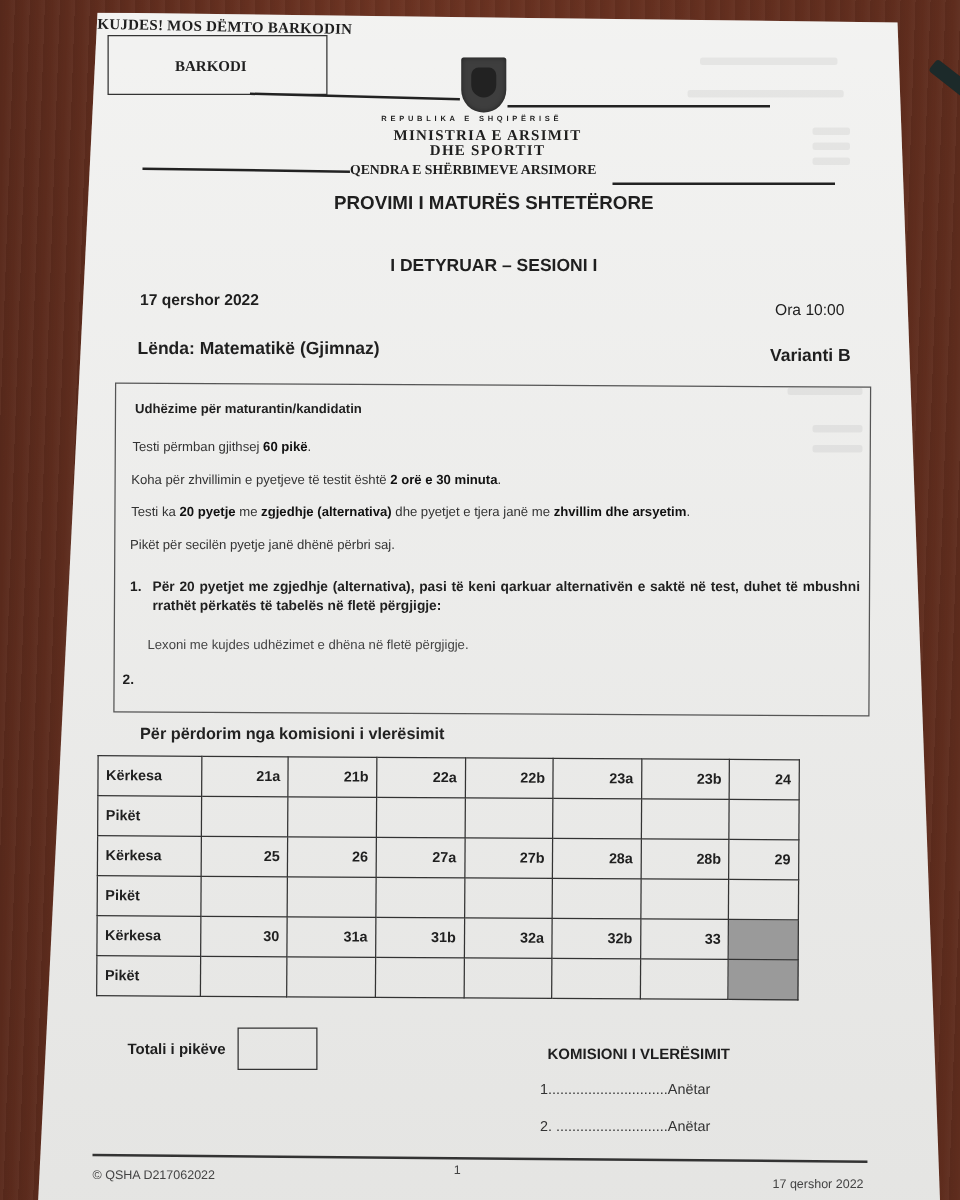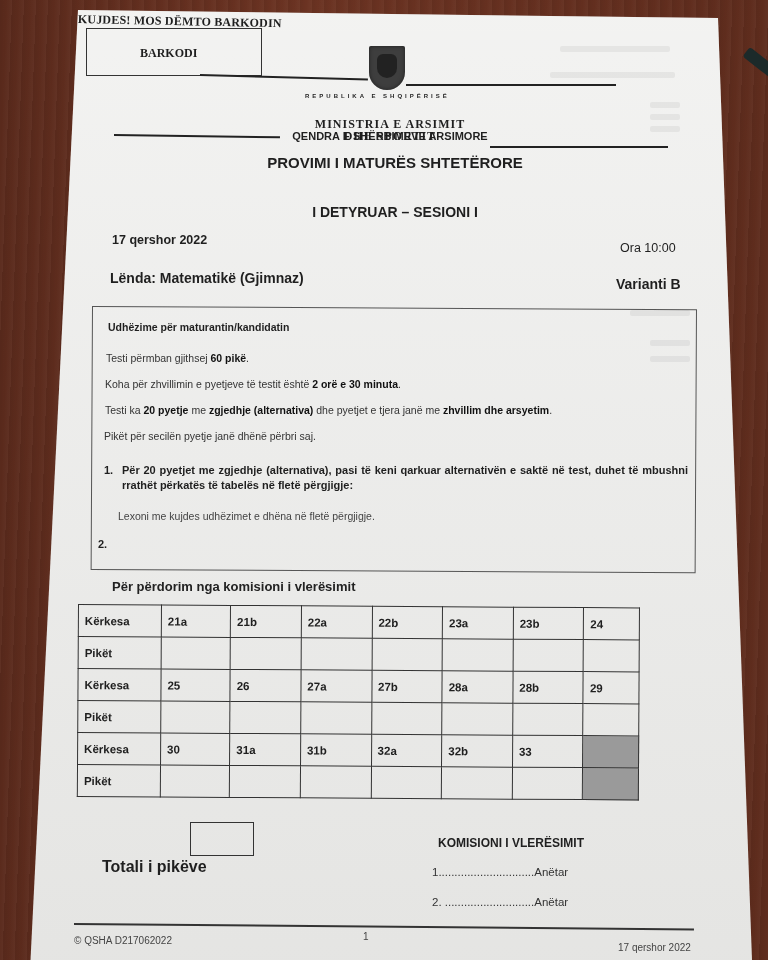--- a/index.html
+++ b/index.html
@@ -90,28 +90,27 @@
     }
     .ministry {
       left: 300px; top: 102px;
       width: 180px;
       text-align: center;
       font-family: "Liberation Serif", serif;
       font-weight: bold;
       font-size: 12px;
       letter-spacing: 1px;
       line-height: 12px;
-      margin-top: 16px;
     }
     .qsha {
       left: 280px; top: 130px;
       width: 220px;
-      text-align: center;
       font-weight: bold;
       font-size: 11px;
+      font-family: Liberation Serif, serif;
     }
     .title1 {
       left: 200px; top: 154px;
       width: 390px;
       text-align: center;
       font-weight: bold;
       font-size: 15px;
     }
     .title2 {
       left: 200px; top: 204px;
@@ -187,34 +186,33 @@
       border-collapse: collapse;
       transform: rotate(0.35deg);
       transform-origin: left top;
       font-size: 11.5px;
       font-weight: bold;
     }
     .score-table td {
       border: 1.5px solid #333;
       height: 31px;
       padding: 0 6px;
-      text-align: left;
+      text-align: right;
     }
     .score-table td.rowlabel {
       text-align: left;
       width: 70px;
     }
     .score-table td.shaded {
       background: #9a9a9a;
     }
     .total-label {
       left: 102px; top: 832px;
       font-weight: bold;
-      font-size: 16px;
-      margin-top: 26px;
+      font-size: 12px;
     }
     .total-box {
       left: 190px; top: 822px;
       width: 62px; height: 32px;
       border: 1.5px solid #333;
     }
     .committee-title {
       left: 438px; top: 836px;
       font-weight: bold;
       font-size: 12px;

